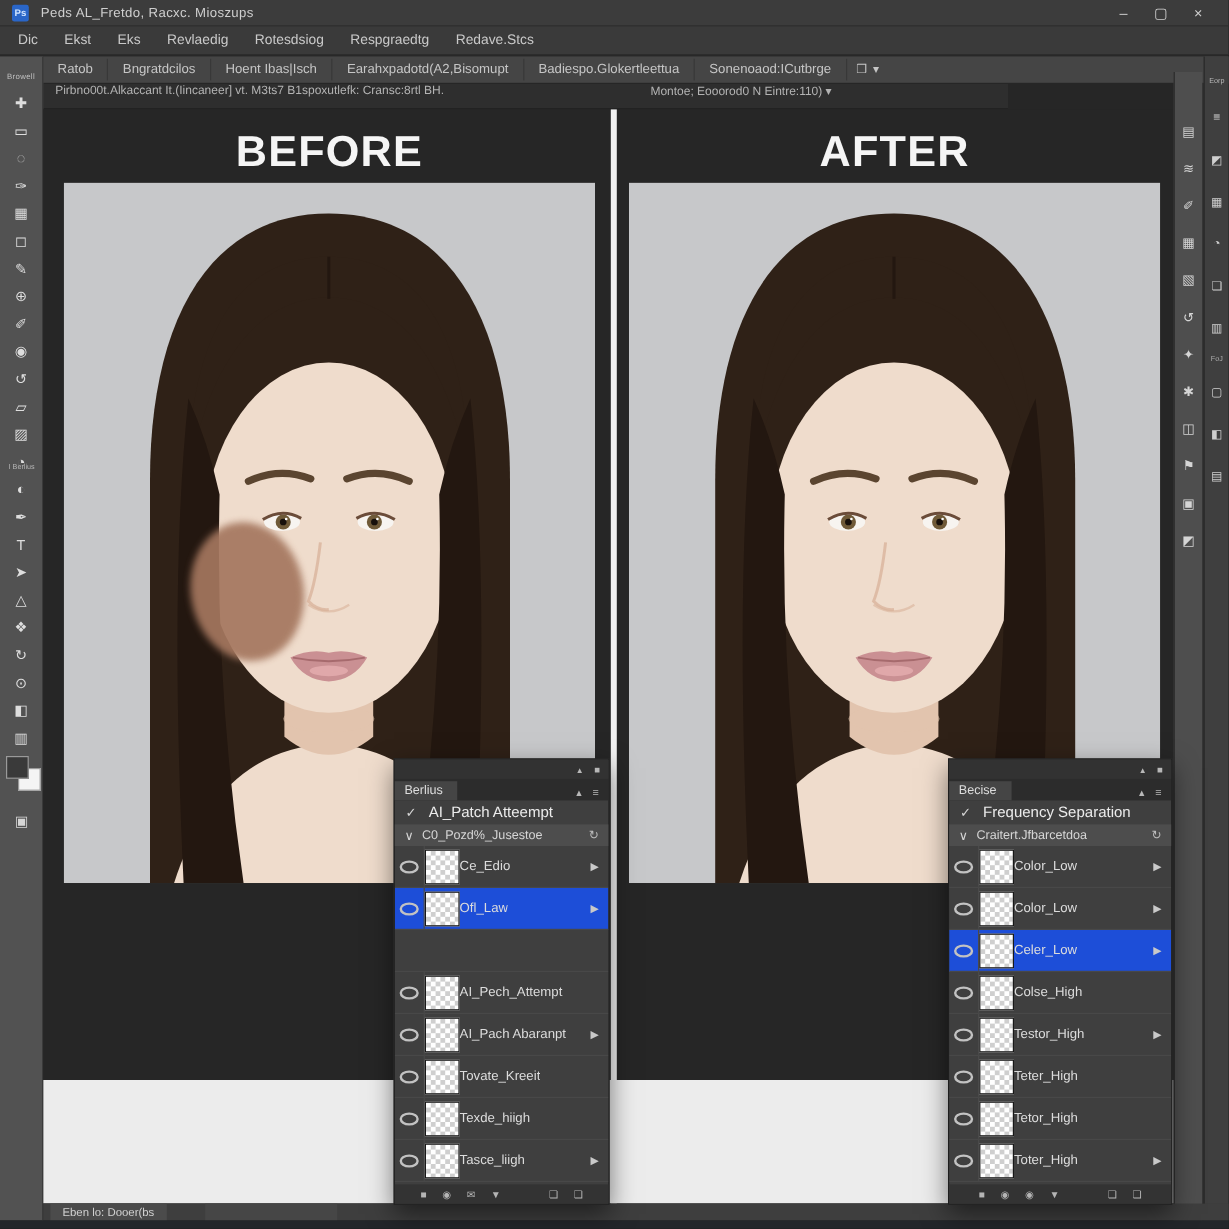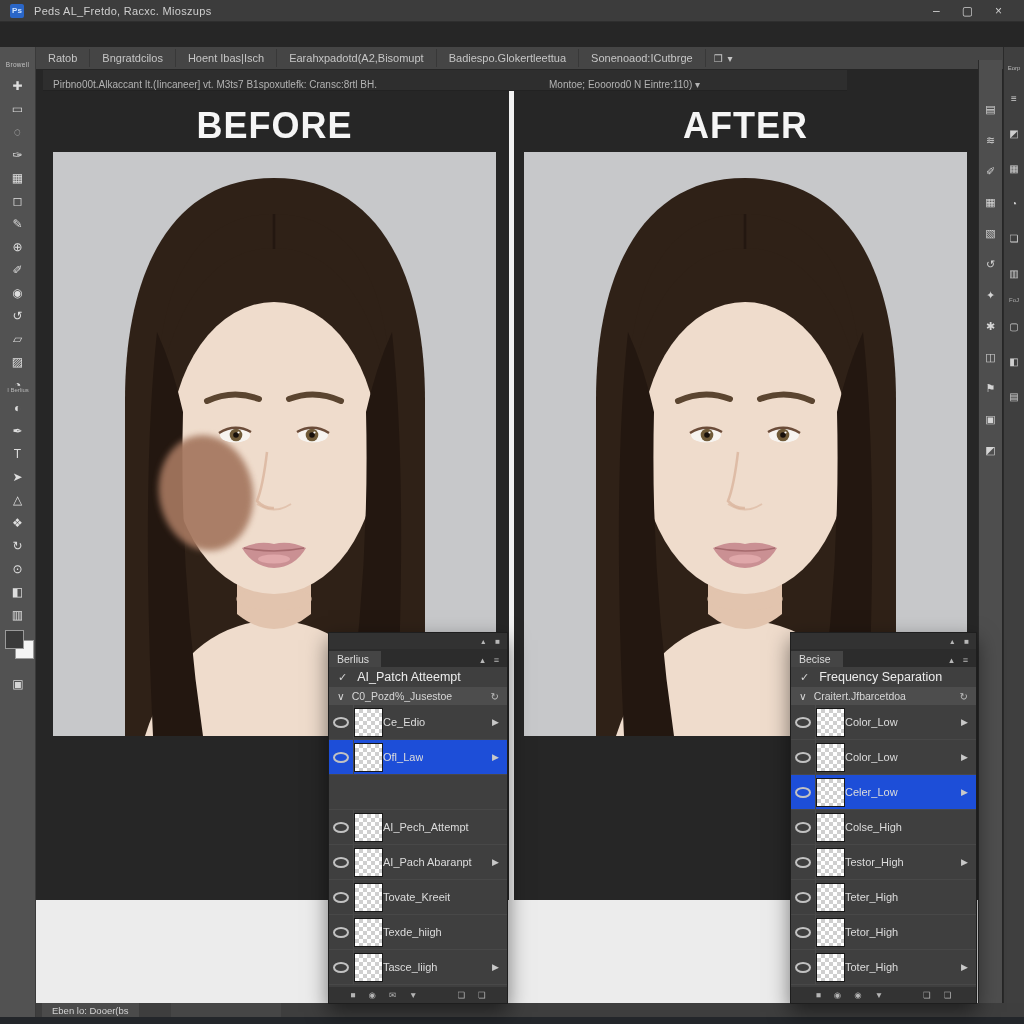--- a/index.html
+++ b/index.html
@@ -14,21 +14,21 @@
   .win-controls{margin-left:auto;display:flex;gap:22px;color:#cfcfcf;font-size:12px;margin-right:12px;}
   .win-controls span{cursor:default;line-height:22px;}
   .menubar{position:absolute;left:0;top:22px;width:1024px;height:24px;background:#3a3a3a;
            border-bottom:1px solid #2c2c2c;display:flex;align-items:center;padding:0 4px;box-sizing:border-box;}
   .menu-item{font-size:11.5px;color:#c9c9c9;padding:3px 11px;}
   .tabbar{position:absolute;left:36px;top:47px;width:988px;height:23px;background:#454545;
           border-bottom:1px solid #262626;display:flex;align-items:center;box-sizing:border-box;}
   .tab-item{font-size:11px;color:#c6c6c6;padding:3px 12px;border-right:1px solid #383838;white-space:nowrap;}
   .tab-extra{display:flex;align-items:center;gap:5px;padding:0 8px;color:#c6c6c6;font-size:10px;}
   .optionsbar{position:absolute;left:36px;top:70px;width:804px;height:21px;background:#2e2e2e;
-              border-bottom:1px solid #222;display:flex;align-items:flex-end;box-sizing:border-box;margin-left:7px;}
+              border-bottom:1px solid #222;display:flex;align-items:flex-start;box-sizing:border-box;}
   .opt-left{font-size:10px;color:#b3b3b3;padding-left:10px;white-space:nowrap;}
   .opt-right{position:absolute;left:506px;font-size:10px;color:#b3b3b3;white-space:nowrap;}
   
   .toolbar{position:absolute;left:0;top:47px;width:36px;height:970px;background:#525252;
            border-right:1px solid #3a3a3a;box-sizing:border-box;}
   .tool-header{font-size:6.5px;color:#c2c2c2;text-align:center;padding-top:14px;letter-spacing:.3px;}
   .tools{display:flex;flex-direction:column;align-items:center;margin-top:6px;}
   .tool{height:23px;width:30px;display:flex;align-items:center;justify-content:center;
         color:#dedede;font-size:12px;}
   .tool-section{position:absolute;left:0;top:340px;width:36px;text-align:center;font-size:6px;color:#b5b5b5;}
@@ -104,20 +104,29 @@
   <div class="titlebar">
     <div class="applogo">Ps</div>
     <div class="titletext">Peds AL_Fretdo, Racxc. Mioszups</div>
     <div class="win-controls">
       <span>–</span>
       <span>▢</span>
       <span>×</span>
     </div>
   </div>
 
+  <div class="menubar">
+      <div class="menu-item">Dic</div>
+      <div class="menu-item">Ekst</div>
+      <div class="menu-item">Eks</div>
+      <div class="menu-item">Revlaedig</div>
+      <div class="menu-item">Rotesdsiog</div>
+      <div class="menu-item">Respgraedtg</div>
+      <div class="menu-item">Redave.Stcs</div>
+    </div>
 
   <div class="tabbar">
       <div class="tab-item">Ratob</div>
       <div class="tab-item">Bngratdcilos</div>
       <div class="tab-item">Hoent Ibas|Isch</div>
       <div class="tab-item">Earahxpadotd(A2,Bisomupt</div>
       <div class="tab-item">Badiespo.Glokertleettua</div>
       <div class="tab-item">Sonenoaod:ICutbrge</div>
       <div class="tab-extra">
         <span>❒</span>

